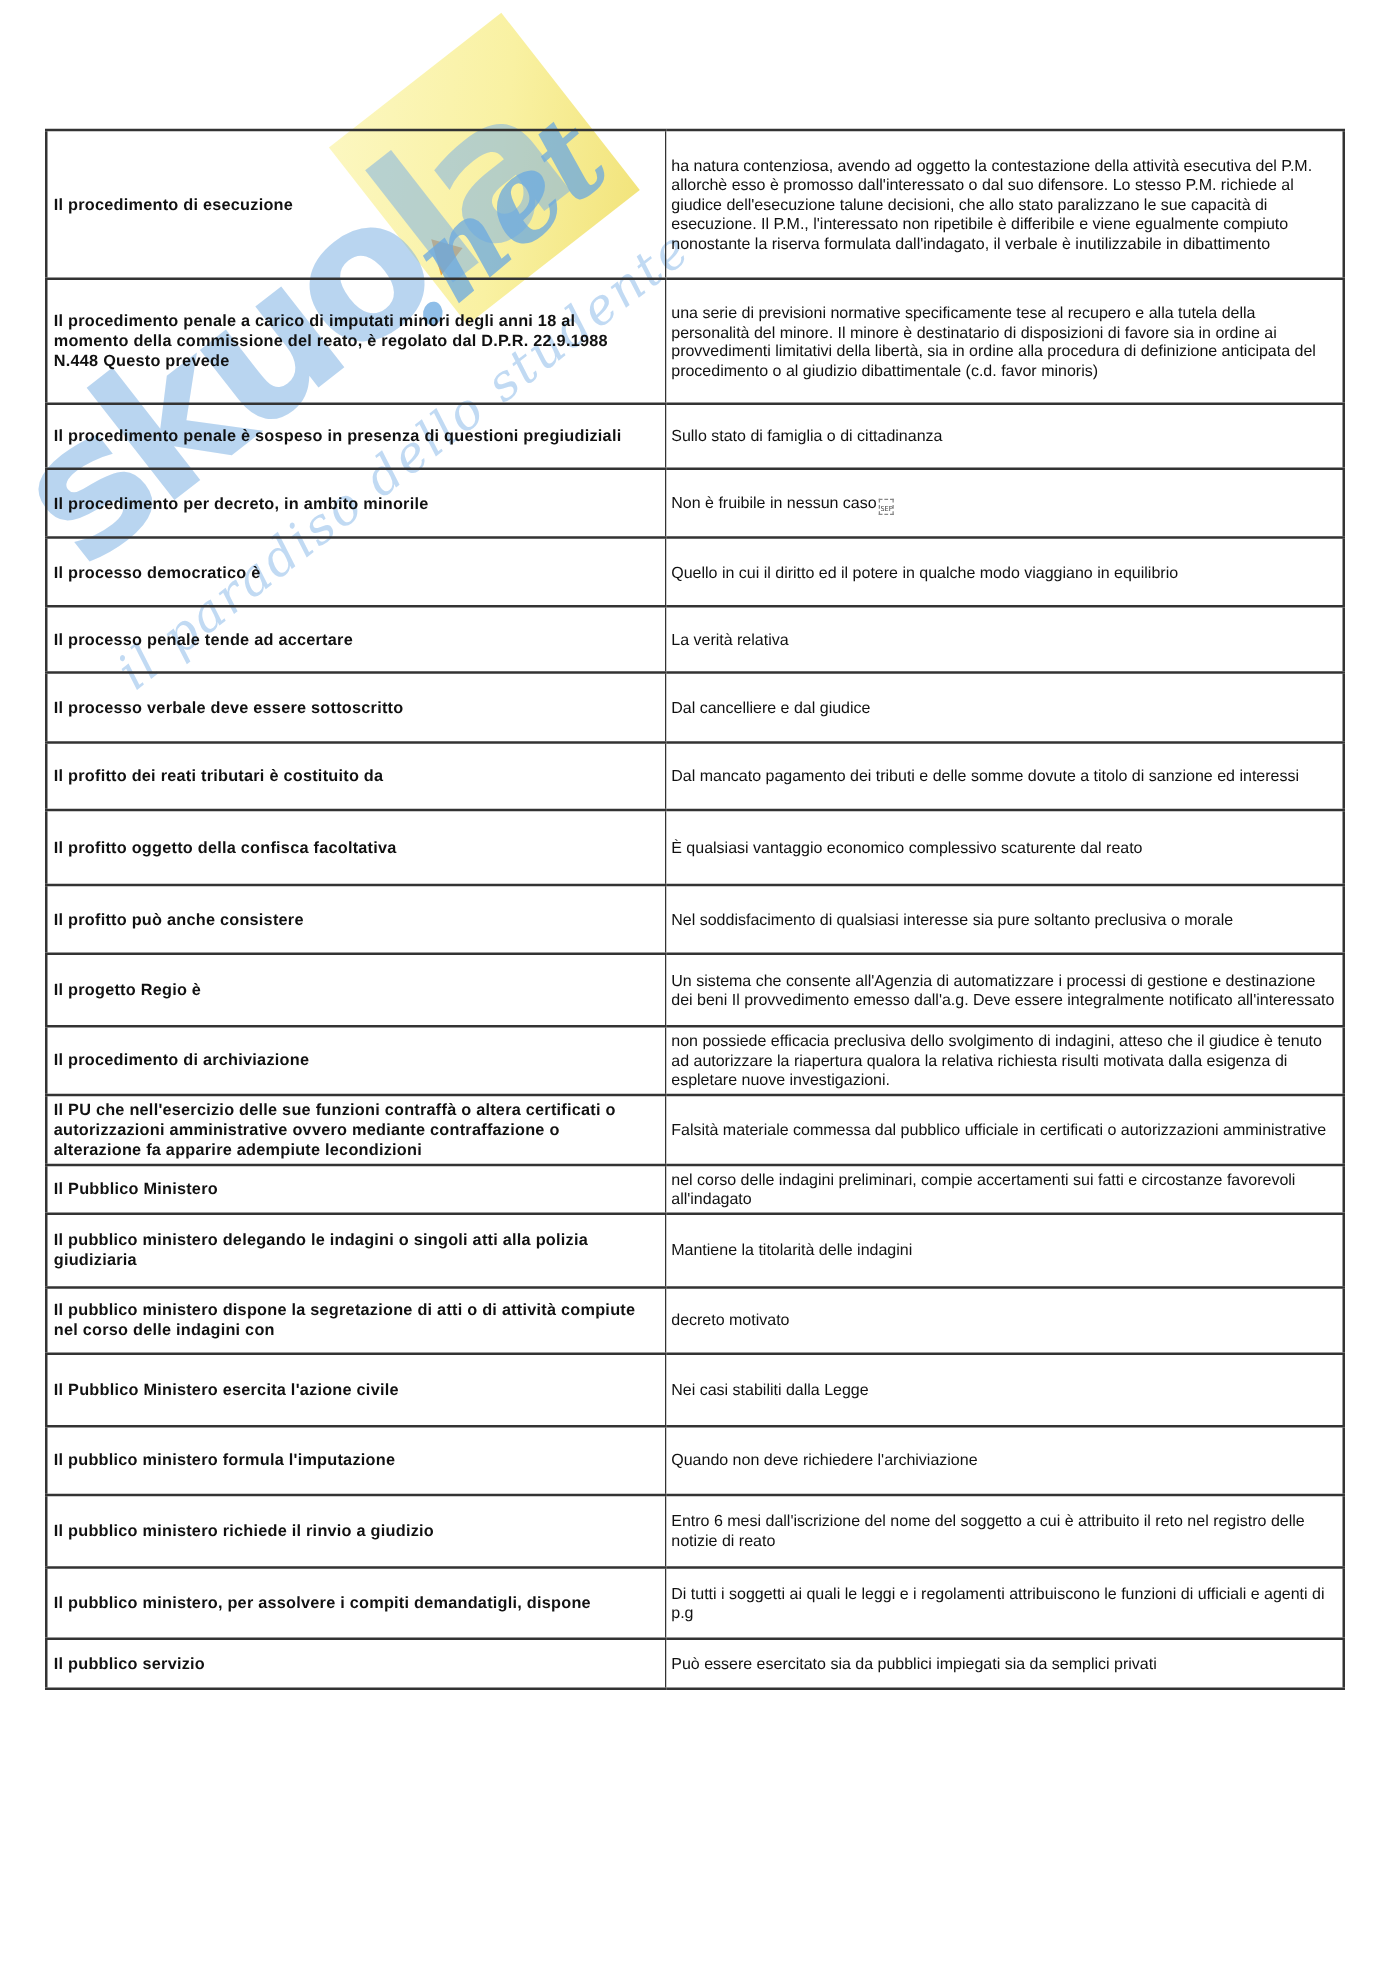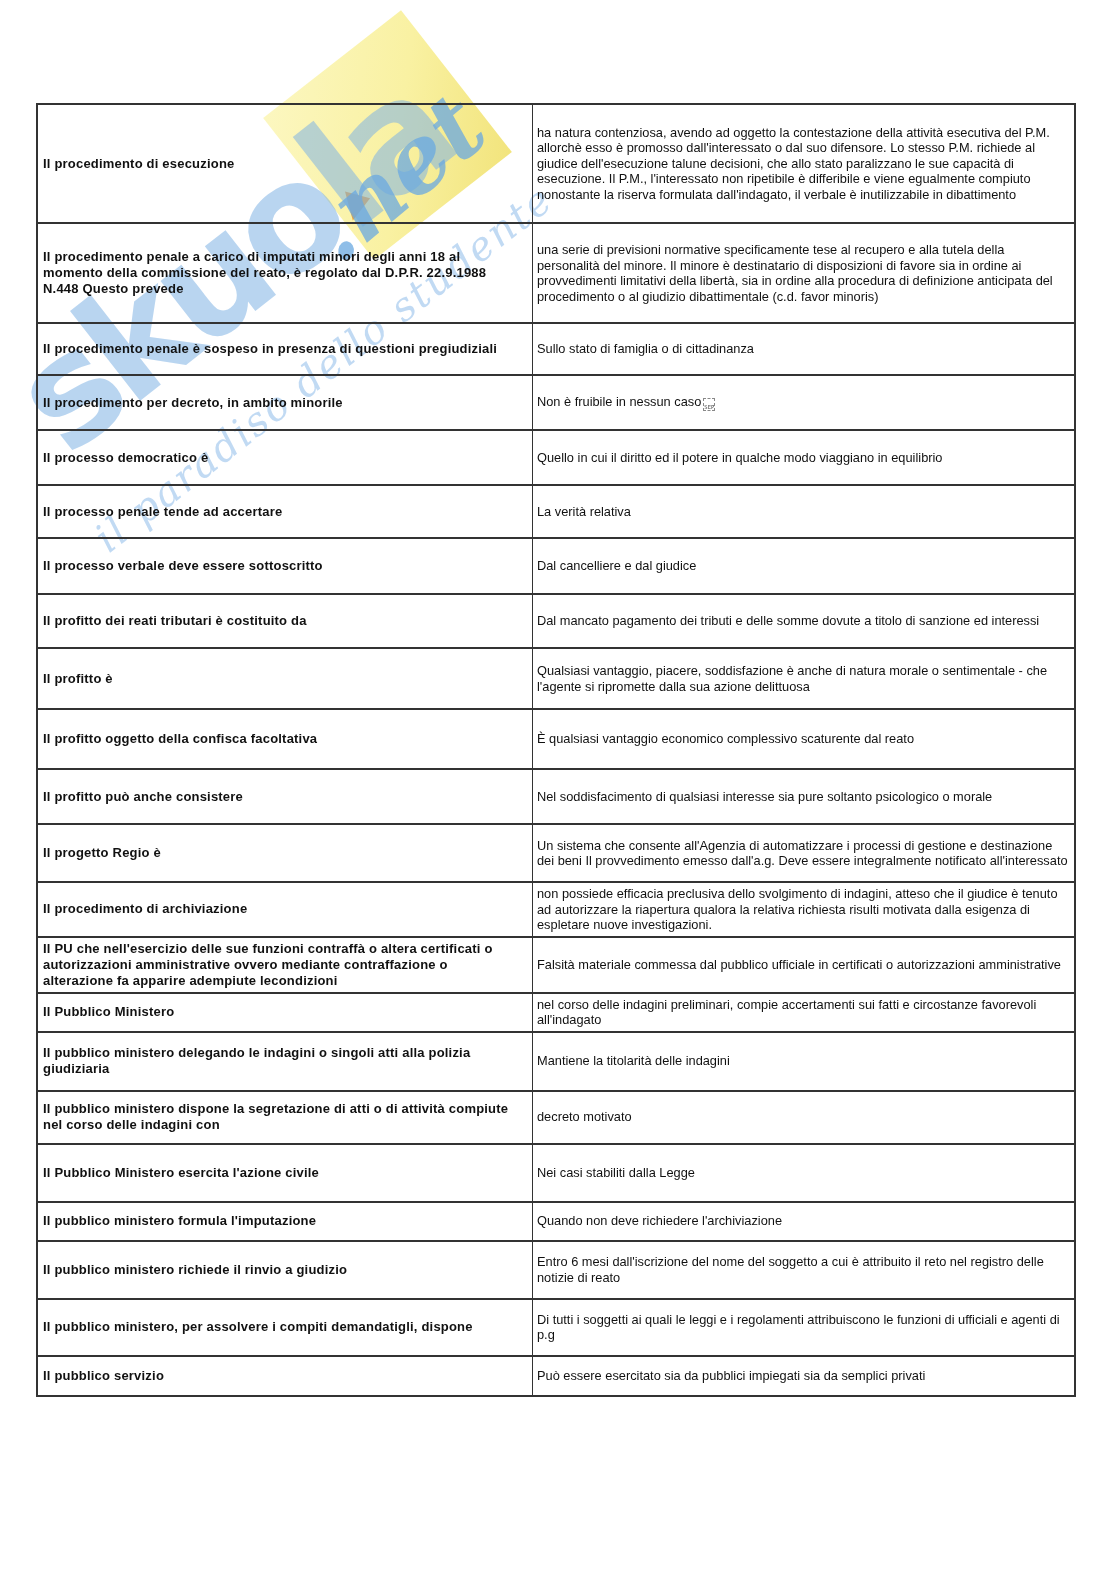--- a/index.html
+++ b/index.html
@@ -166,31 +166,27 @@
     <td class="a-cell">La verità relativa</td>
   </tr>
         <tr style="height: 56px;">
     <td class="q-cell">Il processo verbale deve essere sottoscritto</td>
     <td class="a-cell">Dal cancelliere e dal giudice</td>
   </tr>
         <tr style="height: 54px;">
     <td class="q-cell">Il profitto dei reati tributari è costituito da</td>
     <td class="a-cell">Dal mancato pagamento dei tributi e delle somme dovute a titolo di sanzione ed interessi</td>
   </tr>
-        <tr style="height: 61px;">
-    <td class="q-cell">Il profitto è</td>
-    <td class="a-cell">Qualsiasi vantaggio, piacere, soddisfazione è anche di natura morale o sentimentale - che l'agente si ripromette dalla sua azione delittuosa</td>
-  </tr>
         <tr style="height: 60px;">
     <td class="q-cell">Il profitto oggetto della confisca facoltativa</td>
     <td class="a-cell">È qualsiasi vantaggio economico complessivo scaturente dal reato</td>
   </tr>
         <tr style="height: 55px;">
     <td class="q-cell">Il profitto può anche consistere</td>
-    <td class="a-cell">Nel soddisfacimento di qualsiasi interesse sia pure soltanto psicologico o morale</td>
+    <td class="a-cell">Nel soddisfacimento di qualsiasi interesse sia pure soltanto preclusiva o morale</td>
   </tr>
         <tr style="height: 58px;">
     <td class="q-cell">Il progetto Regio è</td>
     <td class="a-cell">Un sistema che consente all'Agenzia di automatizzare i processi di gestione e destinazione dei beni Il provvedimento emesso dall'a.g. Deve essere integralmente notificato all'interessato</td>
   </tr>
         <tr style="height: 48px;">
     <td class="q-cell">Il procedimento di archiviazione</td>
     <td class="a-cell">non possiede efficacia preclusiva dello svolgimento di indagini, atteso che il giudice è tenuto ad autorizzare la riapertura qualora la relativa richiesta risulti motivata dalla esigenza di espletare nuove investigazioni.</td>
   </tr>
         <tr style="height: 54px;">
@@ -206,21 +202,21 @@
     <td class="a-cell">Mantiene la titolarità delle indagini</td>
   </tr>
         <tr style="height: 53px;">
     <td class="q-cell">Il pubblico ministero dispone la segretazione di atti o di attività compiute nel corso delle indagini con</td>
     <td class="a-cell">decreto motivato</td>
   </tr>
         <tr style="height: 58px;">
     <td class="q-cell">Il Pubblico Ministero esercita l'azione civile</td>
     <td class="a-cell">Nei casi stabiliti dalla Legge</td>
   </tr>
-        <tr style="height: 39px;">
+        <tr style="height: 55px;">
     <td class="q-cell">Il pubblico ministero formula l'imputazione</td>
     <td class="a-cell">Quando non deve richiedere l'archiviazione</td>
   </tr>
         <tr style="height: 58px;">
     <td class="q-cell">Il pubblico ministero richiede il rinvio a giudizio</td>
     <td class="a-cell">Entro 6 mesi dall'iscrizione del nome del soggetto a cui è attribuito il reto nel registro delle notizie di reato</td>
   </tr>
         <tr style="height: 57px;">
     <td class="q-cell">Il pubblico ministero, per assolvere i compiti demandatigli, dispone</td>
     <td class="a-cell">Di tutti i soggetti ai quali le leggi e i regolamenti attribuiscono le funzioni di ufficiali e agenti di p.g</td>

